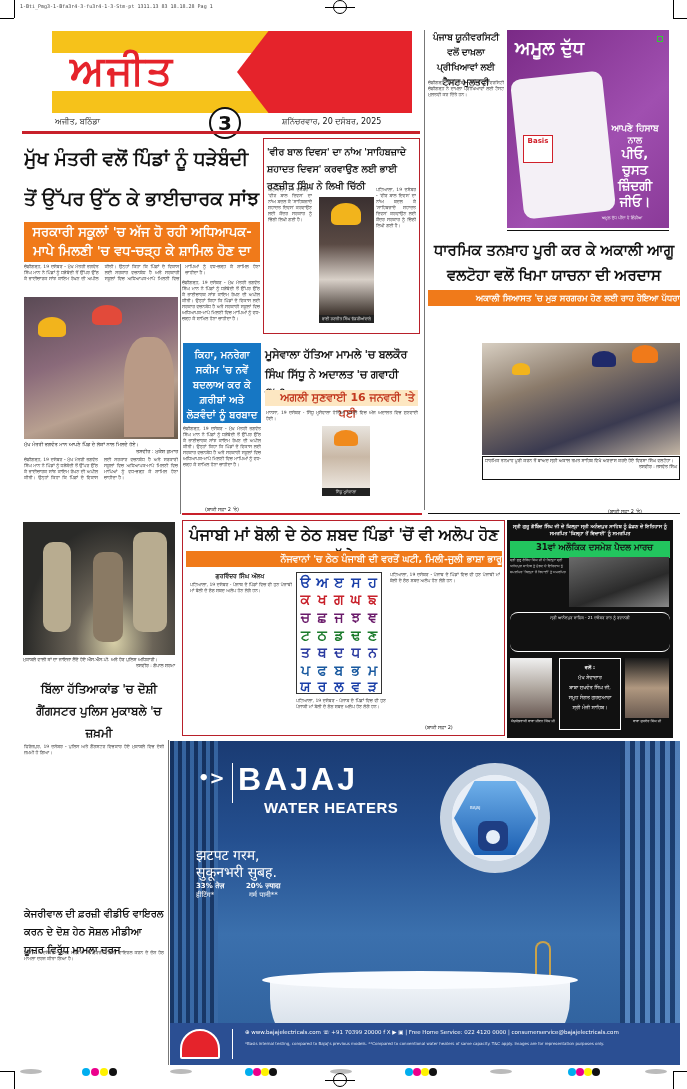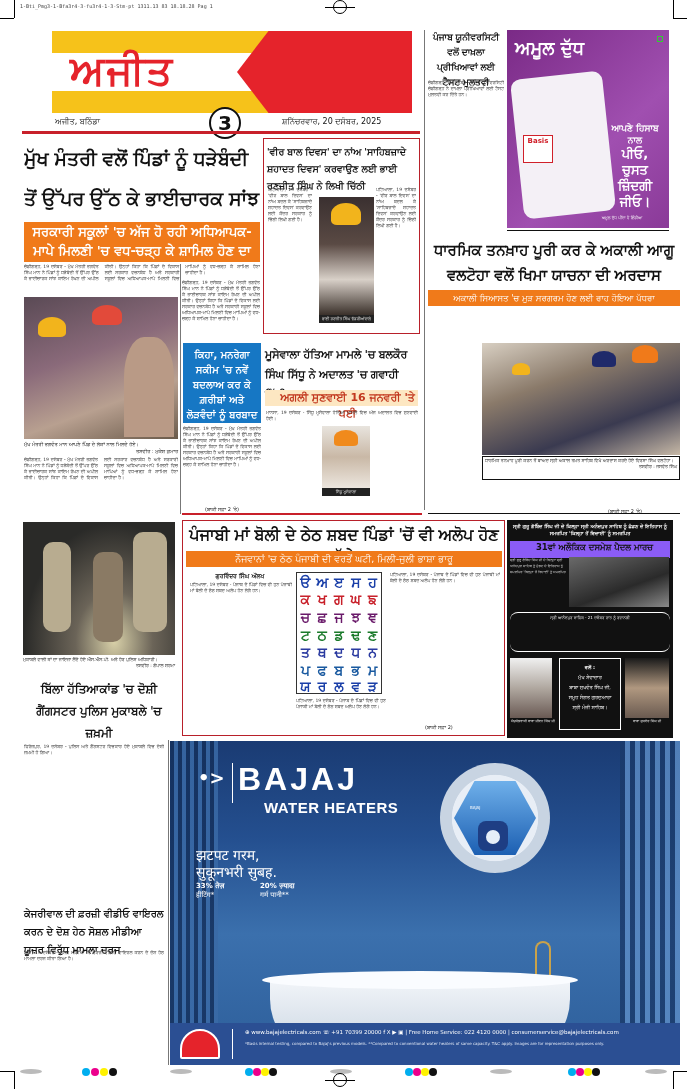--- a/index.html
+++ b/index.html
@@ -24,21 +24,21 @@
   .head { font-family: "DejaVu Sans Condensed", "DejaVu Sans", sans-serif; font-weight: bold; line-height: 1.1; }
   .h1 { left: 24px; top: 138px; width: 240px; font-size: 18px; }
   .orange-bar { background: #f07a1a; color: #fff; font-weight: bold; text-align: center; }
   .ob1 { left: 24px; top: 222px; width: 236px; height: 40px; font-size: 13px; line-height: 19px; }
   .body-text { font-size: 4.5px; line-height: 6px; color: #333; overflow: hidden; text-align: justify; }
   .photo { background: #6b6258; overflow: hidden; }
   .caption { font-size: 5px; line-height: 7px; color: #222; }
   .box-red { border: 1.5px solid #b8202a; }
   .blue-box { background: #1677c4; color: #fff; font-weight: bold; text-align: center; font-size: 10px; line-height: 15px; }
   .cream-bar { background: #fde7c2; color: #c2381f; font-weight: bold; text-align: center; }
-  .sub-orange { background: #f07a1a; color: #fff; font-weight: normal; text-align: center; }
+  .sub-orange { background: #f07a1a; color: #fff; font-weight: bold; text-align: right; }
   .amul { left: 507px; top: 30px; width: 162px; height: 198px; background: linear-gradient(135deg,#7a2a86,#a04fb0 60%,#8a3a98); overflow: hidden; }
   .amul .pack { position:absolute; left:10px; top:45px; width:92px; height:140px; background:#f4f0f6; border-radius: 10px; transform: rotate(-6deg); }
   .amul .logo { position:absolute; left:8px; top:8px; color:#fff; font-weight:bold; font-size:18px; line-height:20px; }
   .amul .slogan { position:absolute; left:98px; top:92px; width:60px; color:#fff; text-align:center; font-size:9px; line-height:12px; font-weight: bold; }
   .amul .slogan .big { font-size:13px; line-height:16px; }
   .amul .foot { position:absolute; left:70px; top:185px; width:90px; color:#fff; font-size:4px; text-align:center; }
   .amul .brand { position:absolute; left:16px; top:105px; width:30px; height:28px; background:#fff; border:1px solid #d0202a; color:#d0202a; font-size:7px; font-weight:bold; text-align:center; line-height:10px; }
   .bajaj { left: 170px; top: 741px; width: 510px; height: 322px; background: linear-gradient(180deg,#1a3b73 0%,#244f8f 30%,#3b70ad 60%,#2d5e9a 100%); overflow: hidden; }
   .bajaj .pillars-l { position:absolute; left:0; top:0; width:48px; height:100%; background: repeating-linear-gradient(90deg,#14305c 0 4px,#3a6aa6 4px 8px); opacity:.85; }
   .bajaj .pillars-r { position:absolute; right:0; top:0; width:60px; height:100%; background: repeating-linear-gradient(90deg,#1a3a6a 0 5px,#5b8bc4 5px 10px); opacity:.85; }
@@ -216,21 +216,21 @@
     <span style="color: rgb(26, 63, 168);">ਲ</span>
     <span style="color: rgb(26, 63, 168);">ਵ</span>
     <span style="color: rgb(26, 63, 168);">ੜ</span>
   </div>
 <div class="abs body-text" style="left:296px;top:698px;width:90px;height:34px;">ਪਟਿਆਲਾ, 19 ਦਸੰਬਰ - ਪੰਜਾਬ ਦੇ ਪਿੰਡਾਂ ਵਿਚ ਵੀ ਹੁਣ ਪੰਜਾਬੀ ਮਾਂ ਬੋਲੀ ਦੇ ਠੇਠ ਸ਼ਬਦ ਅਲੋਪ ਹੋਣ ਲੱਗੇ ਹਨ।</div>
 <div class="abs body-text" style="left:390px;top:572px;width:110px;height:150px;">ਪਟਿਆਲਾ, 19 ਦਸੰਬਰ - ਪੰਜਾਬ ਦੇ ਪਿੰਡਾਂ ਵਿਚ ਵੀ ਹੁਣ ਪੰਜਾਬੀ ਮਾਂ ਬੋਲੀ ਦੇ ਠੇਠ ਸ਼ਬਦ ਅਲੋਪ ਹੋਣ ਲੱਗੇ ਹਨ।</div>
 <div class="abs caption" style="left:425px;top:724px;">(ਬਾਕੀ ਸਫ਼ਾ 2)</div>
 
 <div class="abs black-box" style="left:507px;top:520px;width:166px;height:218px;">
   <div style="position:absolute;left:3px;top:3px;width:160px;font-size:5px;line-height:7px;font-weight:bold;text-align:center;">ਸ੍ਰੀ ਗੁਰੂ ਗੋਬਿੰਦ ਸਿੰਘ ਜੀ ਦੇ ਕਿਲ੍ਹਾ ਸ੍ਰੀ ਅਨੰਦਪੁਰ ਸਾਹਿਬ ਨੂੰ ਛੱਡਣ ਦੇ ਇਤਿਹਾਸ ਨੂੰ ਸਮਰਪਿਤ 'ਕਿਲ੍ਹਾ ਤੋਂ ਵਿਦਾਈ' ਨੂੰ ਸਮਰਪਿਤ</div>
-  <div style="position:absolute;left:3px;top:21px;width:160px;height:17px;background:#8b5cf6;color:#111;font-size:8.5px;font-weight:bold;text-align:center;line-height:12px;padding-left:9px;">31ਵਾਂ ਅਲੌਕਿਕ ਦਸਮੇਸ਼ ਪੈਦਲ ਮਾਰਚ</div>
+  <div style="position:absolute;left:3px;top:21px;width:160px;height:17px;background:#22c55e;color:#111;font-size:8.5px;font-weight:bold;text-align:center;line-height:12px;padding-left:9px;">31ਵਾਂ ਅਲੌਕਿਕ ਦਸਮੇਸ਼ ਪੈਦਲ ਮਾਰਚ</div>
   <div style="position:absolute;left:3px;top:37px;width:56px;height:50px;font-size:3.5px;line-height:6px;color:#ddd;overflow:hidden;">ਸ੍ਰੀ ਗੁਰੂ ਗੋਬਿੰਦ ਸਿੰਘ ਜੀ ਦੇ ਕਿਲ੍ਹਾ ਸ੍ਰੀ ਅਨੰਦਪੁਰ ਸਾਹਿਬ ਨੂੰ ਛੱਡਣ ਦੇ ਇਤਿਹਾਸ ਨੂੰ ਸਮਰਪਿਤ 'ਕਿਲ੍ਹਾ ਤੋਂ ਵਿਦਾਈ' ਨੂੰ ਸਮਰਪਿਤ</div>
   <div style="position:absolute;left:62px;top:37px;width:100px;height:50px;background:linear-gradient(160deg,#6a6a6a,#2a2a2a 60%,#8a8a8a);"></div>
   <div style="position:absolute;left:3px;top:92px;width:160px;height:40px;border-top:1px solid #fff;border-bottom:1px solid #fff;border-radius:8px;font-size:4px;line-height:6px;text-align:center;padding:2px;">ਸ੍ਰੀ ਆਨੰਦਪੁਰ ਸਾਹਿਬ - 21 ਦਸੰਬਰ ਰਾਤ ਨੂੰ ਰਵਾਨਗੀ</div>
   <div style="position:absolute;left:3px;top:138px;width:42px;height:60px;background:linear-gradient(180deg,#f0f0f0 0%,#b0a8a0 50%,#6a5a54 100%);"></div>
   <div style="position:absolute;left:3px;top:199px;width:46px;font-size:3.5px;line-height:5px;text-align:center;">ਸੱਚਖੰਡਵਾਸੀ ਬਾਬਾ ਜੀਵਨ ਸਿੰਘ ਜੀ</div>
   <div style="position:absolute;left:52px;top:138px;width:62px;height:72px;border:1px solid #fff;padding:3px 1px;text-align:center;font-size:5px;line-height:10px;">
     <div style="font-weight:bold">ਵਲੋਂ :</div>
     <div>ਮੁੱਖ ਸੇਵਾਦਾਰ</div>
     <div>ਬਾਬਾ ਸੁਖਵੰਤ ਸਿੰਘ ਜੀ,</div>
     <div>ਸਮੂਹ ਸੰਗਤ ਗੁਰਦੁਆਰਾ</div>
@@ -248,21 +248,21 @@
   <div class="logo-word">BAJAJ</div>
   <div class="sub">WATER HEATERS</div>
   <div class="tag">
     <div>झटपट गरम,</div>
     <div>सुकूनभरी सुबह.</div>
   </div>
   <div class="stat" style="left:26px;">
     <div style="font-weight:bold">33% तेज़</div>
     <div>हीटिंग*</div>
   </div>
-  <div class="stat" style="left:90px;">
+  <div class="stat" style="left:76px;text-align:center;">
     <div style="font-weight:bold">20% ज़्यादा</div>
     <div>गर्म पानी**</div>
   </div>
   <div class="heater">
     <div class="inner"></div>
     <div class="brandtxt">BAJAJ</div>
     <div class="knob">
         <i></i>
       </div>
   </div>

